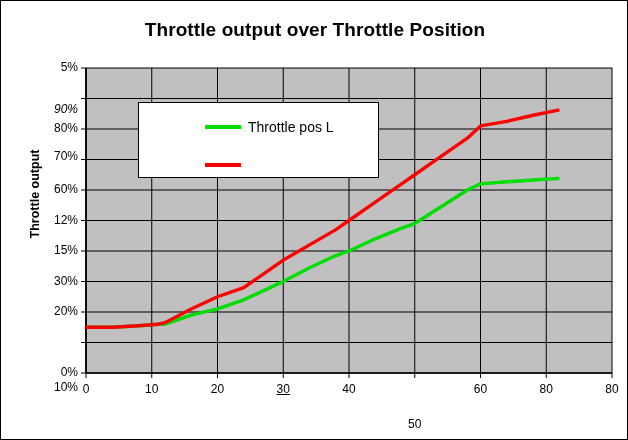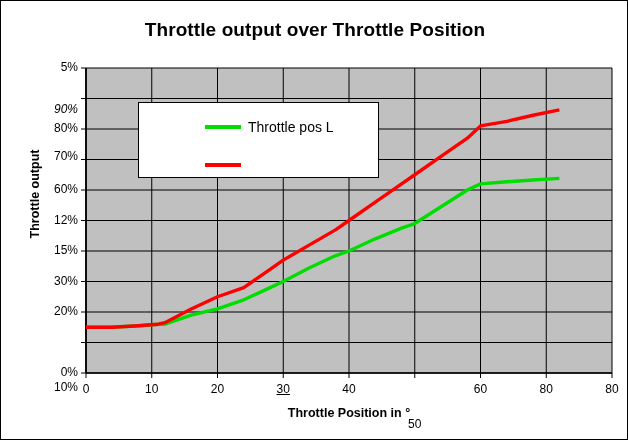--- a/index.html
+++ b/index.html
@@ -151,21 +151,20 @@
       <line x1="479.5" y1="372" x2="479.5" y2="377" stroke="#000" stroke-width="1"></line>
       <line x1="545.25" y1="372" x2="545.25" y2="377" stroke="#000" stroke-width="1"></line>
       <line x1="611" y1="372" x2="611" y2="377" stroke="#000" stroke-width="1"></line>
       <line x1="85" y1="372" x2="611" y2="372" stroke="#000" stroke-width="1.6"></line>
       <line x1="85" y1="67" x2="85" y2="372" stroke="#000" stroke-width="1.6"></line>
       <path d="M85.00 326.25 L111.30 326.25 L137.60 324.73 L157.32 323.20 L163.90 323.20 L190.20 314.05 L216.50 307.95 L242.80 298.80 L269.10 286.60 L282.25 280.50 L308.55 266.77 L334.85 254.57 L348.00 250.00 L374.30 237.80 L400.60 227.13 L413.75 222.55 L440.05 205.77 L466.35 189.00 L479.50 182.90 L505.80 180.76 L532.10 178.94 L558.40 177.41" fill="none" stroke="#00dd00" stroke-width="3.4" stroke-linejoin="round" stroke-linecap="butt"></path>
       <path d="M85.00 326.25 L111.30 326.25 L137.60 324.73 L157.32 323.20 L163.90 321.68 L190.20 307.95 L216.50 295.75 L242.80 286.60 L269.10 268.30 L282.25 259.15 L308.55 243.90 L334.85 228.65 L348.00 219.50 L374.30 201.20 L400.60 182.90 L413.75 173.75 L440.05 155.45 L466.35 137.15 L479.50 124.95 L505.80 120.38 L532.10 114.28 L558.40 108.79" fill="none" stroke="#ff0000" stroke-width="3.4" stroke-linejoin="round" stroke-linecap="butt"></path>
     </svg>
 
   <div id="y-axis-title">Throttle output</div>
-  <div id="x-axis-title">Throttle Position in °</div>
 
   <div id="tick-layer">
       <div class="tick-label ylabel" style="left: 31px; top: 364px;">0%</div>
       <div class="tick-label ylabel" style="left: 31px; top: 333.5px; margin-top: 45px;">10%</div>
       <div class="tick-label ylabel" style="left: 31px; top: 303px;">20%</div>
       <div class="tick-label ylabel" style="left: 31px; top: 272.5px;">30%</div>
       <div class="tick-label ylabel" style="left: 31px; top: 242px;">15%</div>
       <div class="tick-label ylabel" style="left: 31px; top: 211.5px;">12%</div>
       <div class="tick-label ylabel" style="left: 31px; top: 181px;">60%</div>
       <div class="tick-label ylabel" style="left: 31px; top: 148px;">70%</div>

